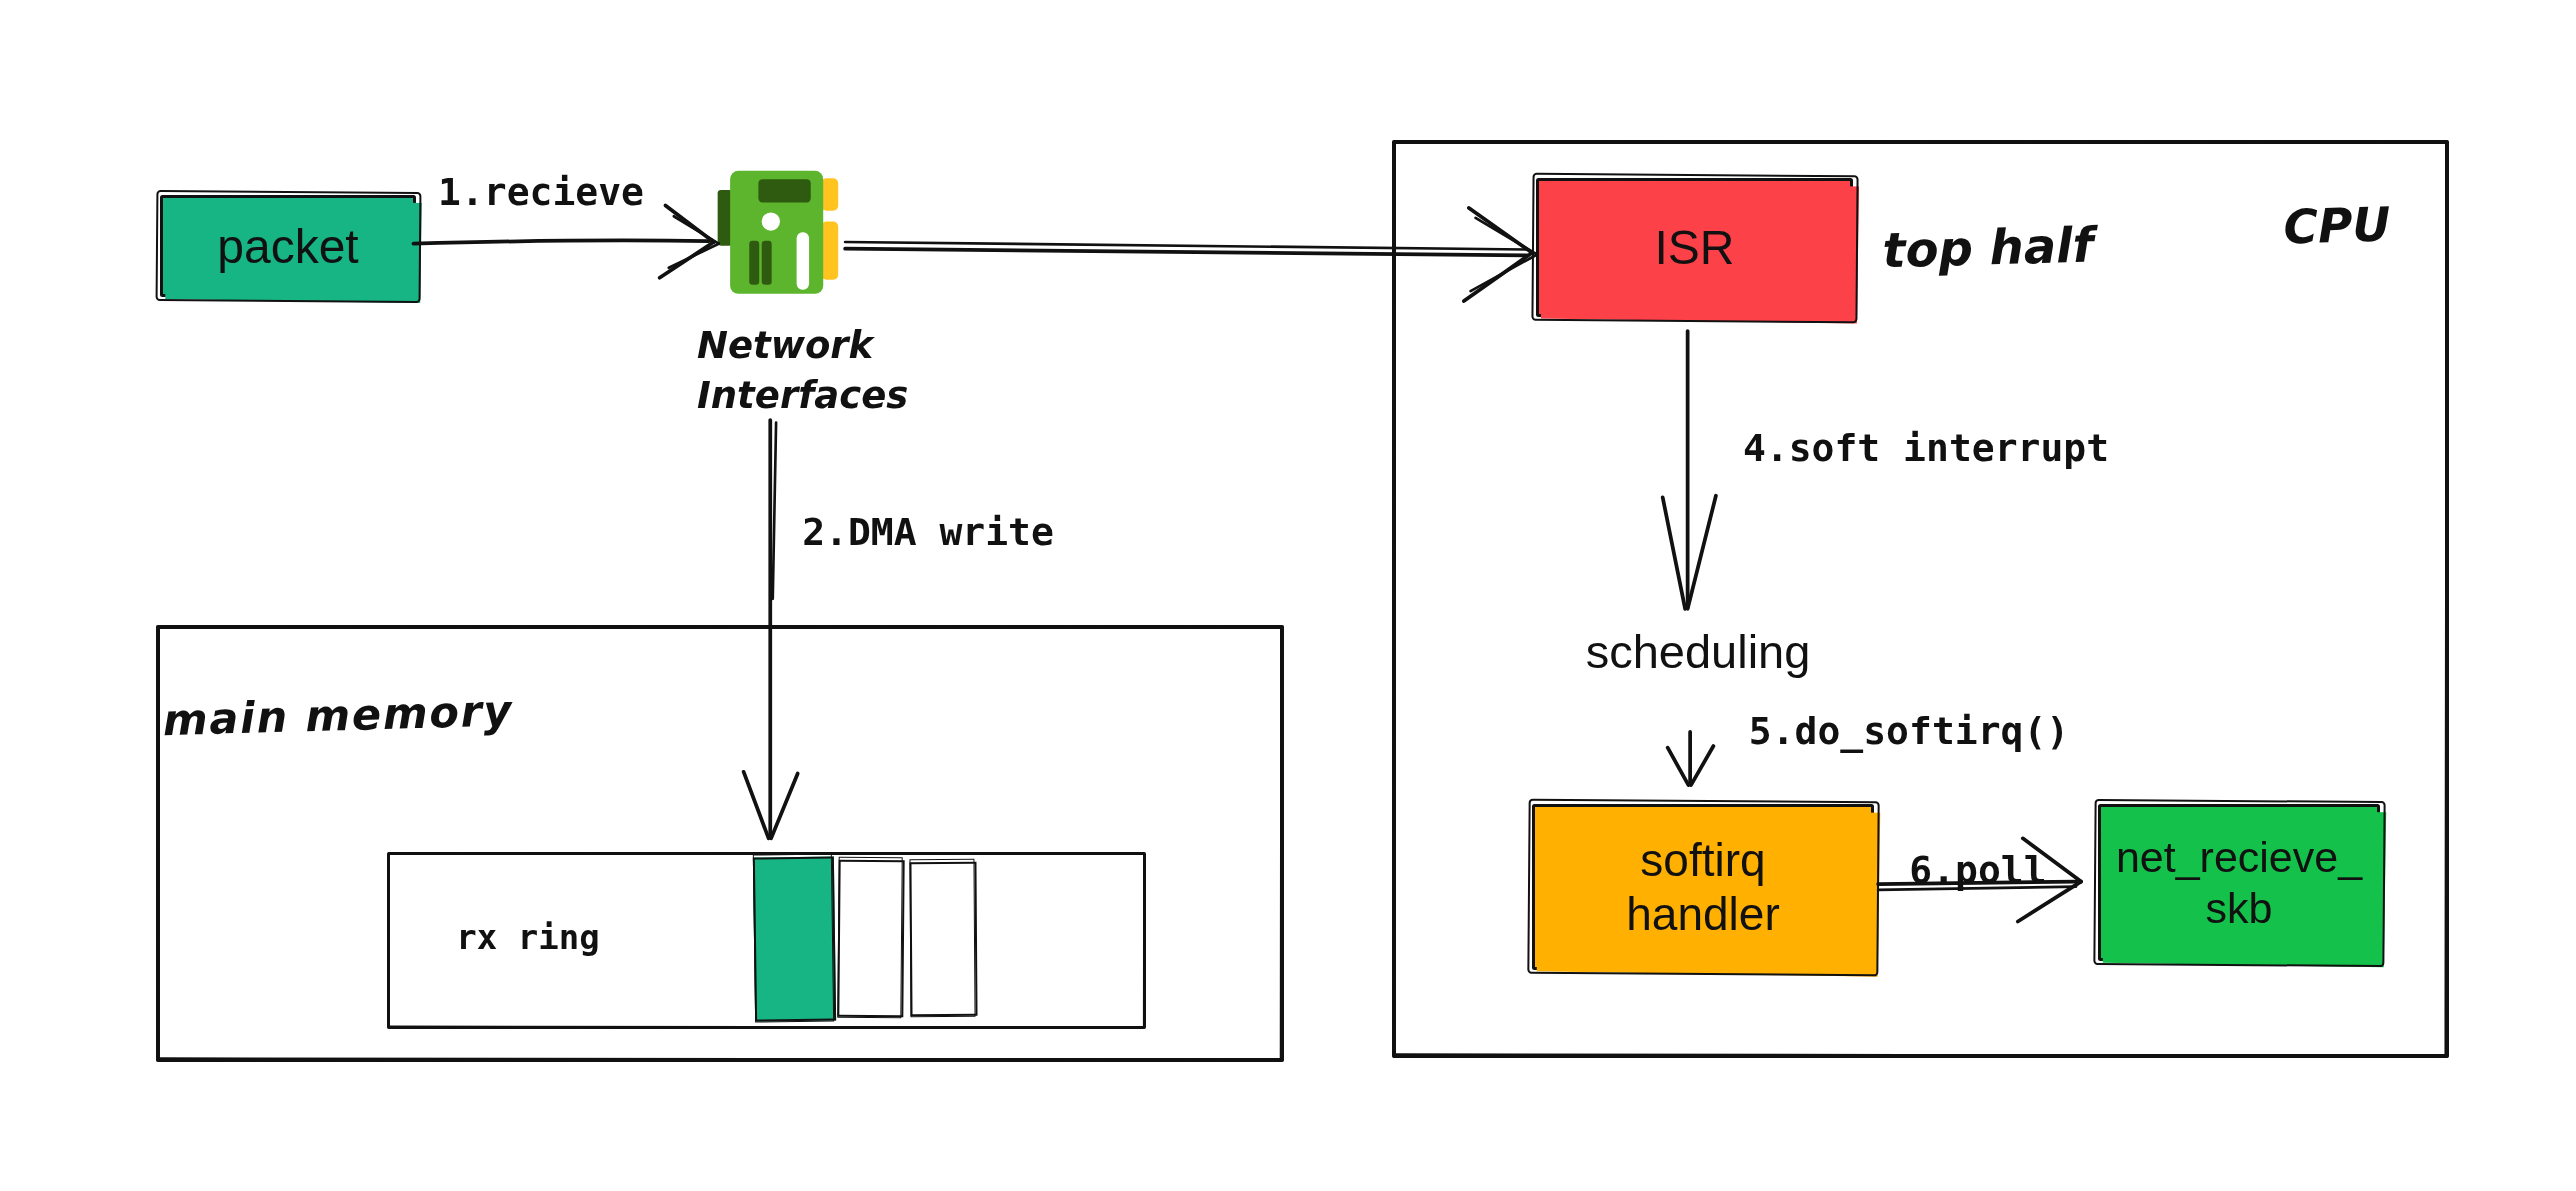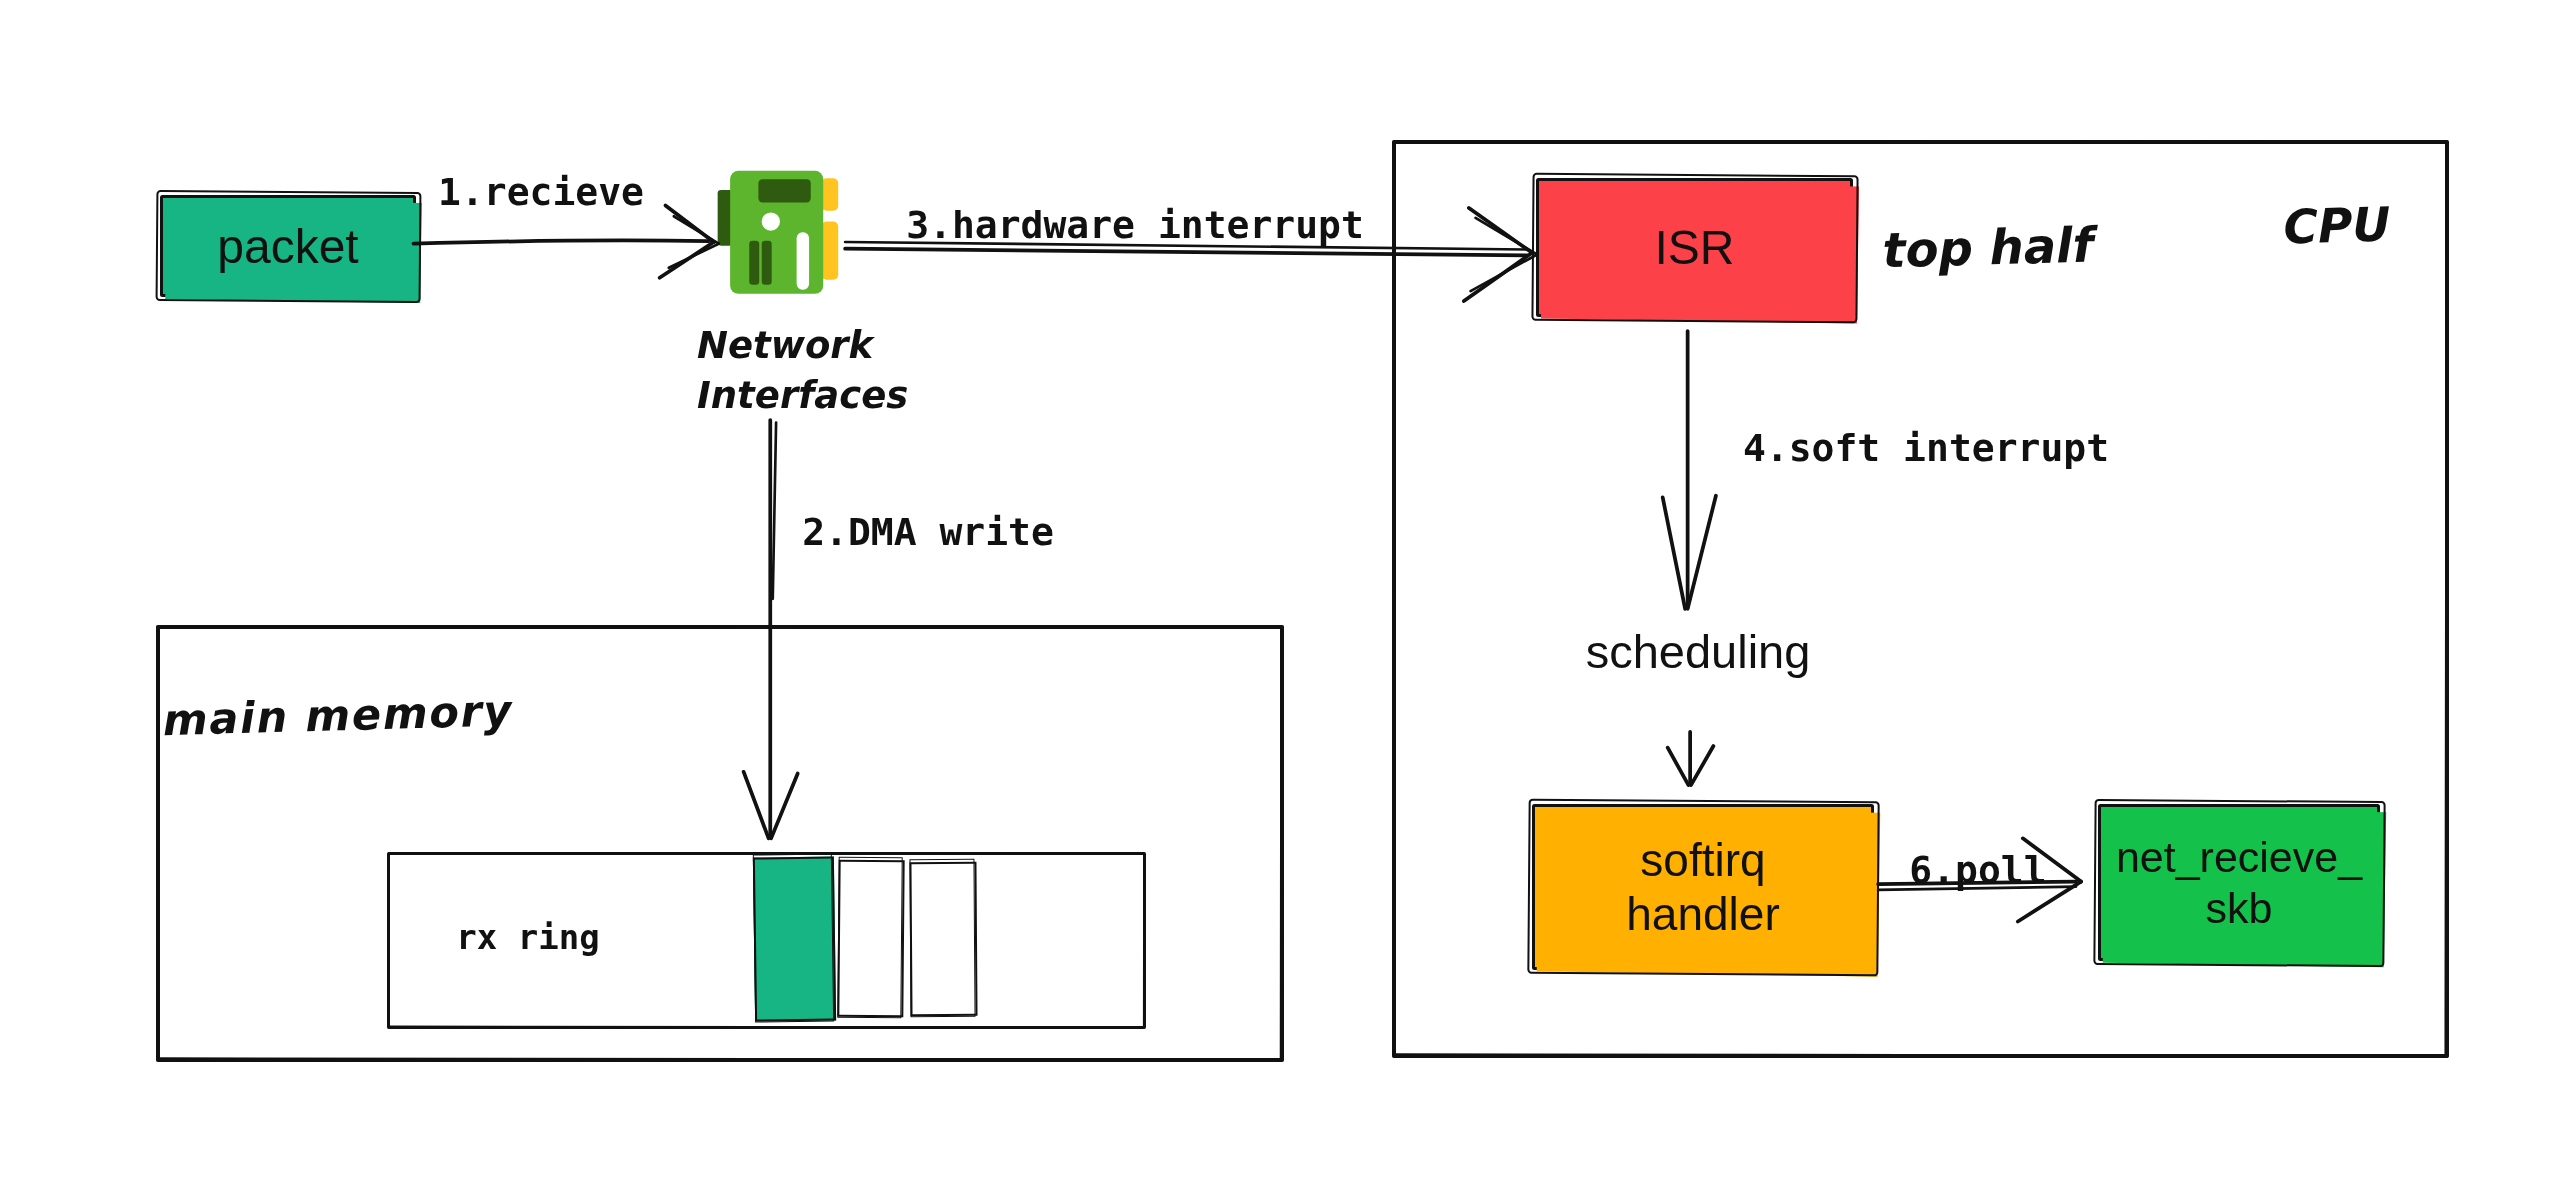--- a/index.html
+++ b/index.html
@@ -70,22 +70,22 @@
 
   <div class="lbl f-sans" style="left:1698px;top:652px;font-size:47px;">scheduling</div>
   <div class="lbl f-mono" style="left:528px;top:938px;font-size:34px;">rx ring</div>
 
   <div class="lbl f-hand hand-rot" style="left:2337px;top:226px;font-size:47px;">CPU</div>
   <div class="lbl f-hand hand-rot" style="left:338px;top:716px;font-size:43px;letter-spacing:1.7px;">main memory</div>
   <div class="lbl f-hand hand-rot" style="left:1988px;top:248px;font-size:48px;">top half</div>
 
   <div class="lbl f-mono edge-label" style="left:541px;top:193px;">1.recieve</div>
   <div class="lbl f-mono edge-label" style="left:928px;top:533px;">2.DMA write</div>
-  <div class="lbl f-mono edge-label" style="left:1135px;top:226px;">3.hardware interrupt</div>
   <div class="lbl f-mono edge-label" style="left:1926px;top:449px;">4.soft interrupt</div>
+  <div class="lbl f-mono edge-label" style="left:1909px;top:732px;">5.do_softirq()</div>
   <div class="lbl f-mono edge-label" style="left:1978px;top:838px;margin-top:33px;">6.poll</div>
 
   <svg class="nic" style="left:711px;top:165px;" width="133" height="133" viewBox="0 0 160 160">
     <rect class="nic-yellow" x="133" y="16" width="20" height="39" rx="6"></rect>
     <rect class="nic-yellow" x="133" y="68" width="20" height="70" rx="6"></rect>
     <rect class="nic-dark" x="8" y="30" width="18" height="67" rx="4"></rect>
     <rect class="nic-body" x="23" y="7" width="112" height="148" rx="10"></rect>
     <rect class="nic-dark" x="57" y="17" width="63" height="28" rx="5"></rect>
     <circle class="nic-white" cx="72" cy="68" r="11"></circle>
     <rect class="nic-dark" x="46" y="91" width="12" height="53" rx="4"></rect>

